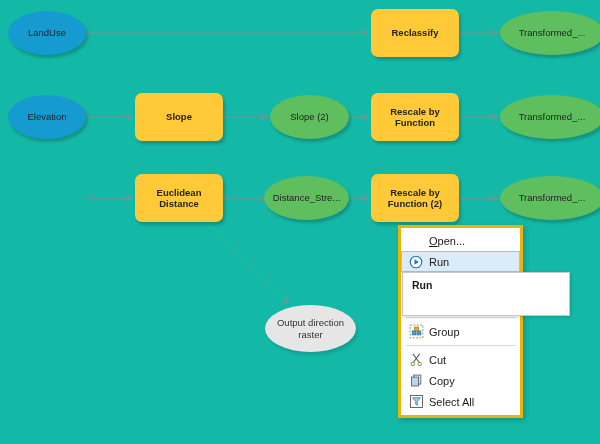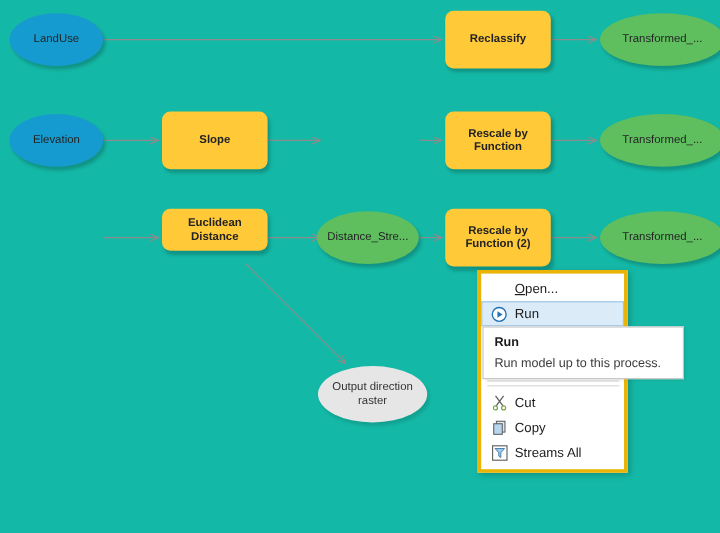--- a/index.html
+++ b/index.html
@@ -168,31 +168,34 @@
   </div>
 
   <div class="node ellipse n-input" style="left:8px;  top:95px; width:78px; height:44px;">
     <span class="lbl">Elevation</span>
   </div>
 
   <div class="node rect n-tool" style="left:135px; top:93px; width:88px; height:48px;">
     <span class="lbl">Slope</span>
   </div>
 
+  <div class="node ellipse n-output" style="left:270px; top:95px; width:79px; height:44px;">
+    <span class="lbl">Slope (2)</span>
+  </div>
 
   <div class="node rect n-tool" style="left:371px; top:93px; width:88px; height:48px;">
     <span class="lbl">Rescale by Function</span>
   </div>
 
   <div class="node ellipse n-output" style="left:500px; top:95px; width:104px; height:44px;">
     <span class="lbl">Transformed_...</span>
   </div>
 
 
-  <div class="node rect n-tool" style="left:135px; top:174px; width:88px; height:35px;">
+  <div class="node rect n-tool" style="left:135px; top:174px; width:88px; height:48px;">
     <span class="lbl">Euclidean Distance</span>
   </div>
 
   <div class="node ellipse n-output" style="left:264px; top:176px; width:85px; height:44px;">
     <span class="lbl">Distance_Stre...</span>
   </div>
 
   <div class="node rect n-tool" style="left:371px; top:174px; width:88px; height:48px; z-index:6;">
     <span class="lbl">Rescale by Function (2)</span>
   </div>
@@ -232,20 +235,31 @@
       <span class="mi-label">Create Label</span>
     </div>
 
     <div class="menu-item">
       <span class="mi-icon"></span>
       <span class="mi-label">Rename</span>
     </div>
 
     <div class="menu-sep"></div>
 
+    <div class="menu-item">
+      <span class="mi-icon">
+        <svg width="15" height="15" viewBox="0 0 16 16">
+          <rect x="1.2" y="1.2" width="13.6" height="13.6" fill="none" stroke="#6f9f4f" stroke-width="1" stroke-dasharray="2,1.6"></rect>
+          <rect x="3.4" y="7.4" width="4" height="4.2" fill="#4f9ad6" stroke="#2c6e9e" stroke-width="0.8"></rect>
+          <rect x="8.6" y="7.4" width="4" height="4.2" fill="#4f9ad6" stroke="#2c6e9e" stroke-width="0.8"></rect>
+          <rect x="6" y="3.3" width="4" height="3.4" fill="#e8a33a" stroke="#a8711c" stroke-width="0.8"></rect>
+        </svg>
+      </span>
+      <span class="mi-label">Group</span>
+    </div>
 
     <div class="menu-sep"></div>
 
     <div class="menu-item">
       <span class="mi-icon">
         <svg width="15" height="15" viewBox="0 0 16 16">
           <path d="M4.2 2 L11 11.2 M11.4 2 L4.6 11.2" stroke="#5b5b5b" stroke-width="1.1" fill="none"></path>
           <circle cx="4.1" cy="12.7" r="1.8" fill="none" stroke="#7aa84f" stroke-width="1.1"></circle>
           <circle cx="11.4" cy="12.7" r="1.8" fill="none" stroke="#7aa84f" stroke-width="1.1"></circle>
         </svg>
@@ -263,23 +277,22 @@
       <span class="mi-label">Copy</span>
     </div>
 
     <div class="menu-item">
       <span class="mi-icon">
         <svg width="15" height="15" viewBox="0 0 16 16">
           <rect x="1.6" y="1.6" width="12.8" height="12.8" fill="none" stroke="#5f5f5f" stroke-width="1"></rect>
           <path d="M3.8 4 L12.2 4 L8.9 7.8 L8.9 12.1 L7.1 10.8 L7.1 7.8 Z" fill="#9ec9ea" stroke="#3f78a5" stroke-width="0.8"></path>
         </svg>
       </span>
-      <span class="mi-label">Streams All</span>
+      <span class="mi-label">Select All</span>
     </div>
 
   </div>
 
   <div id="tooltip">
     <div class="tt-title">Run</div>
-    <div class="tt-body">Run model up to this process.</div>
   </div>
 
 </div>
 
 </body></html>

